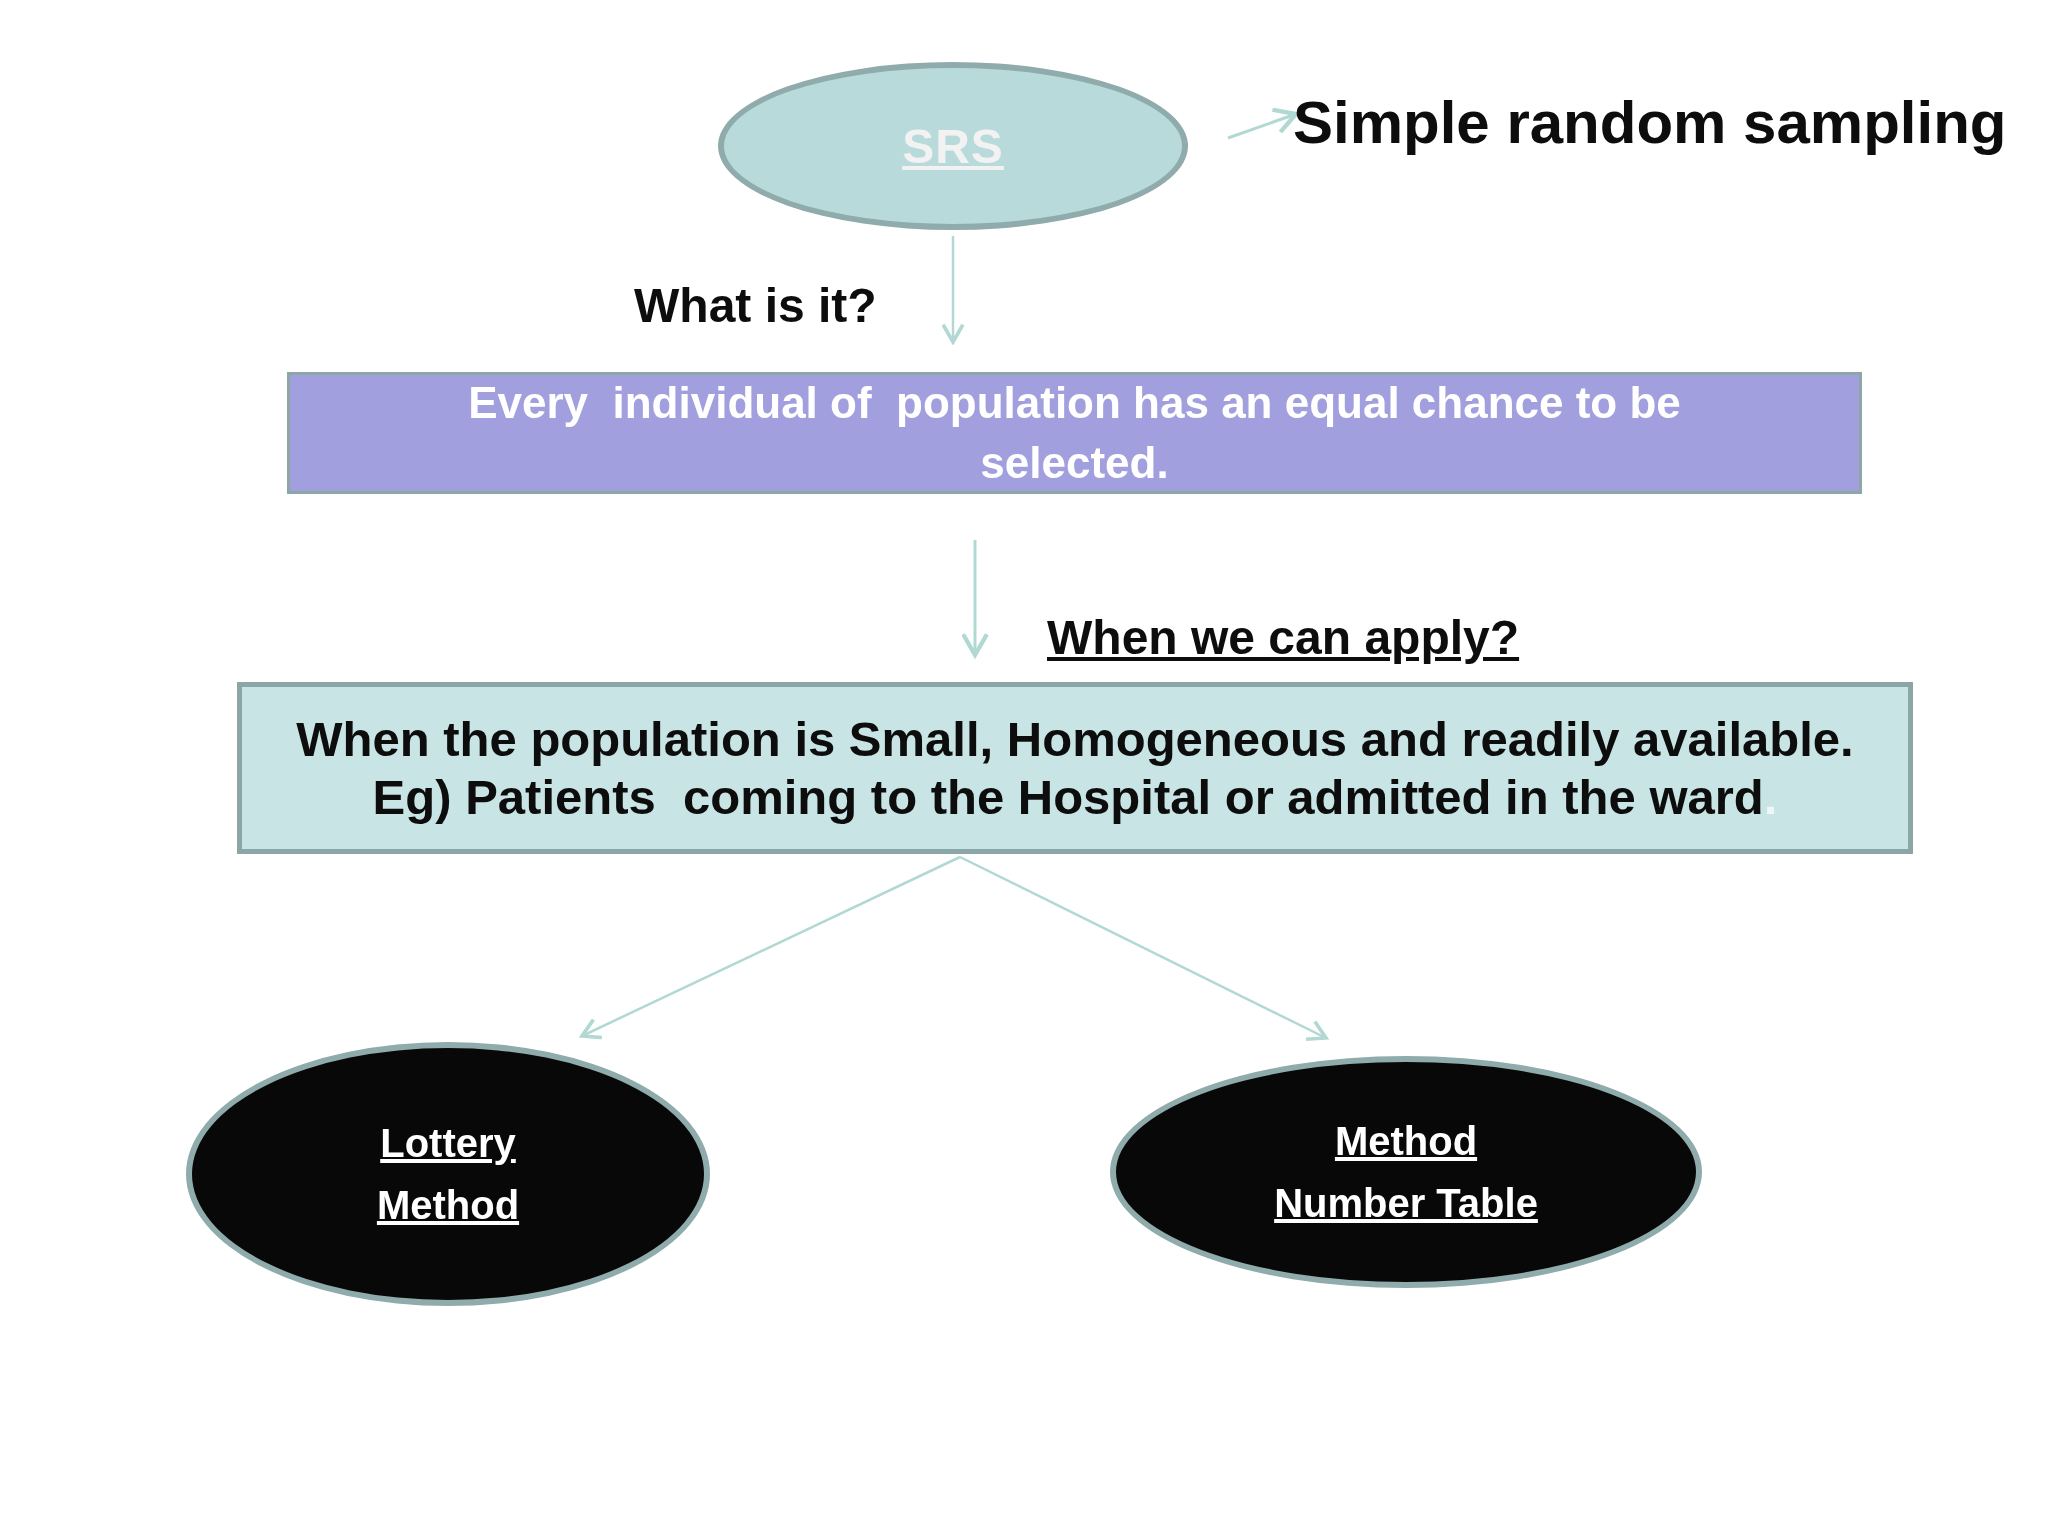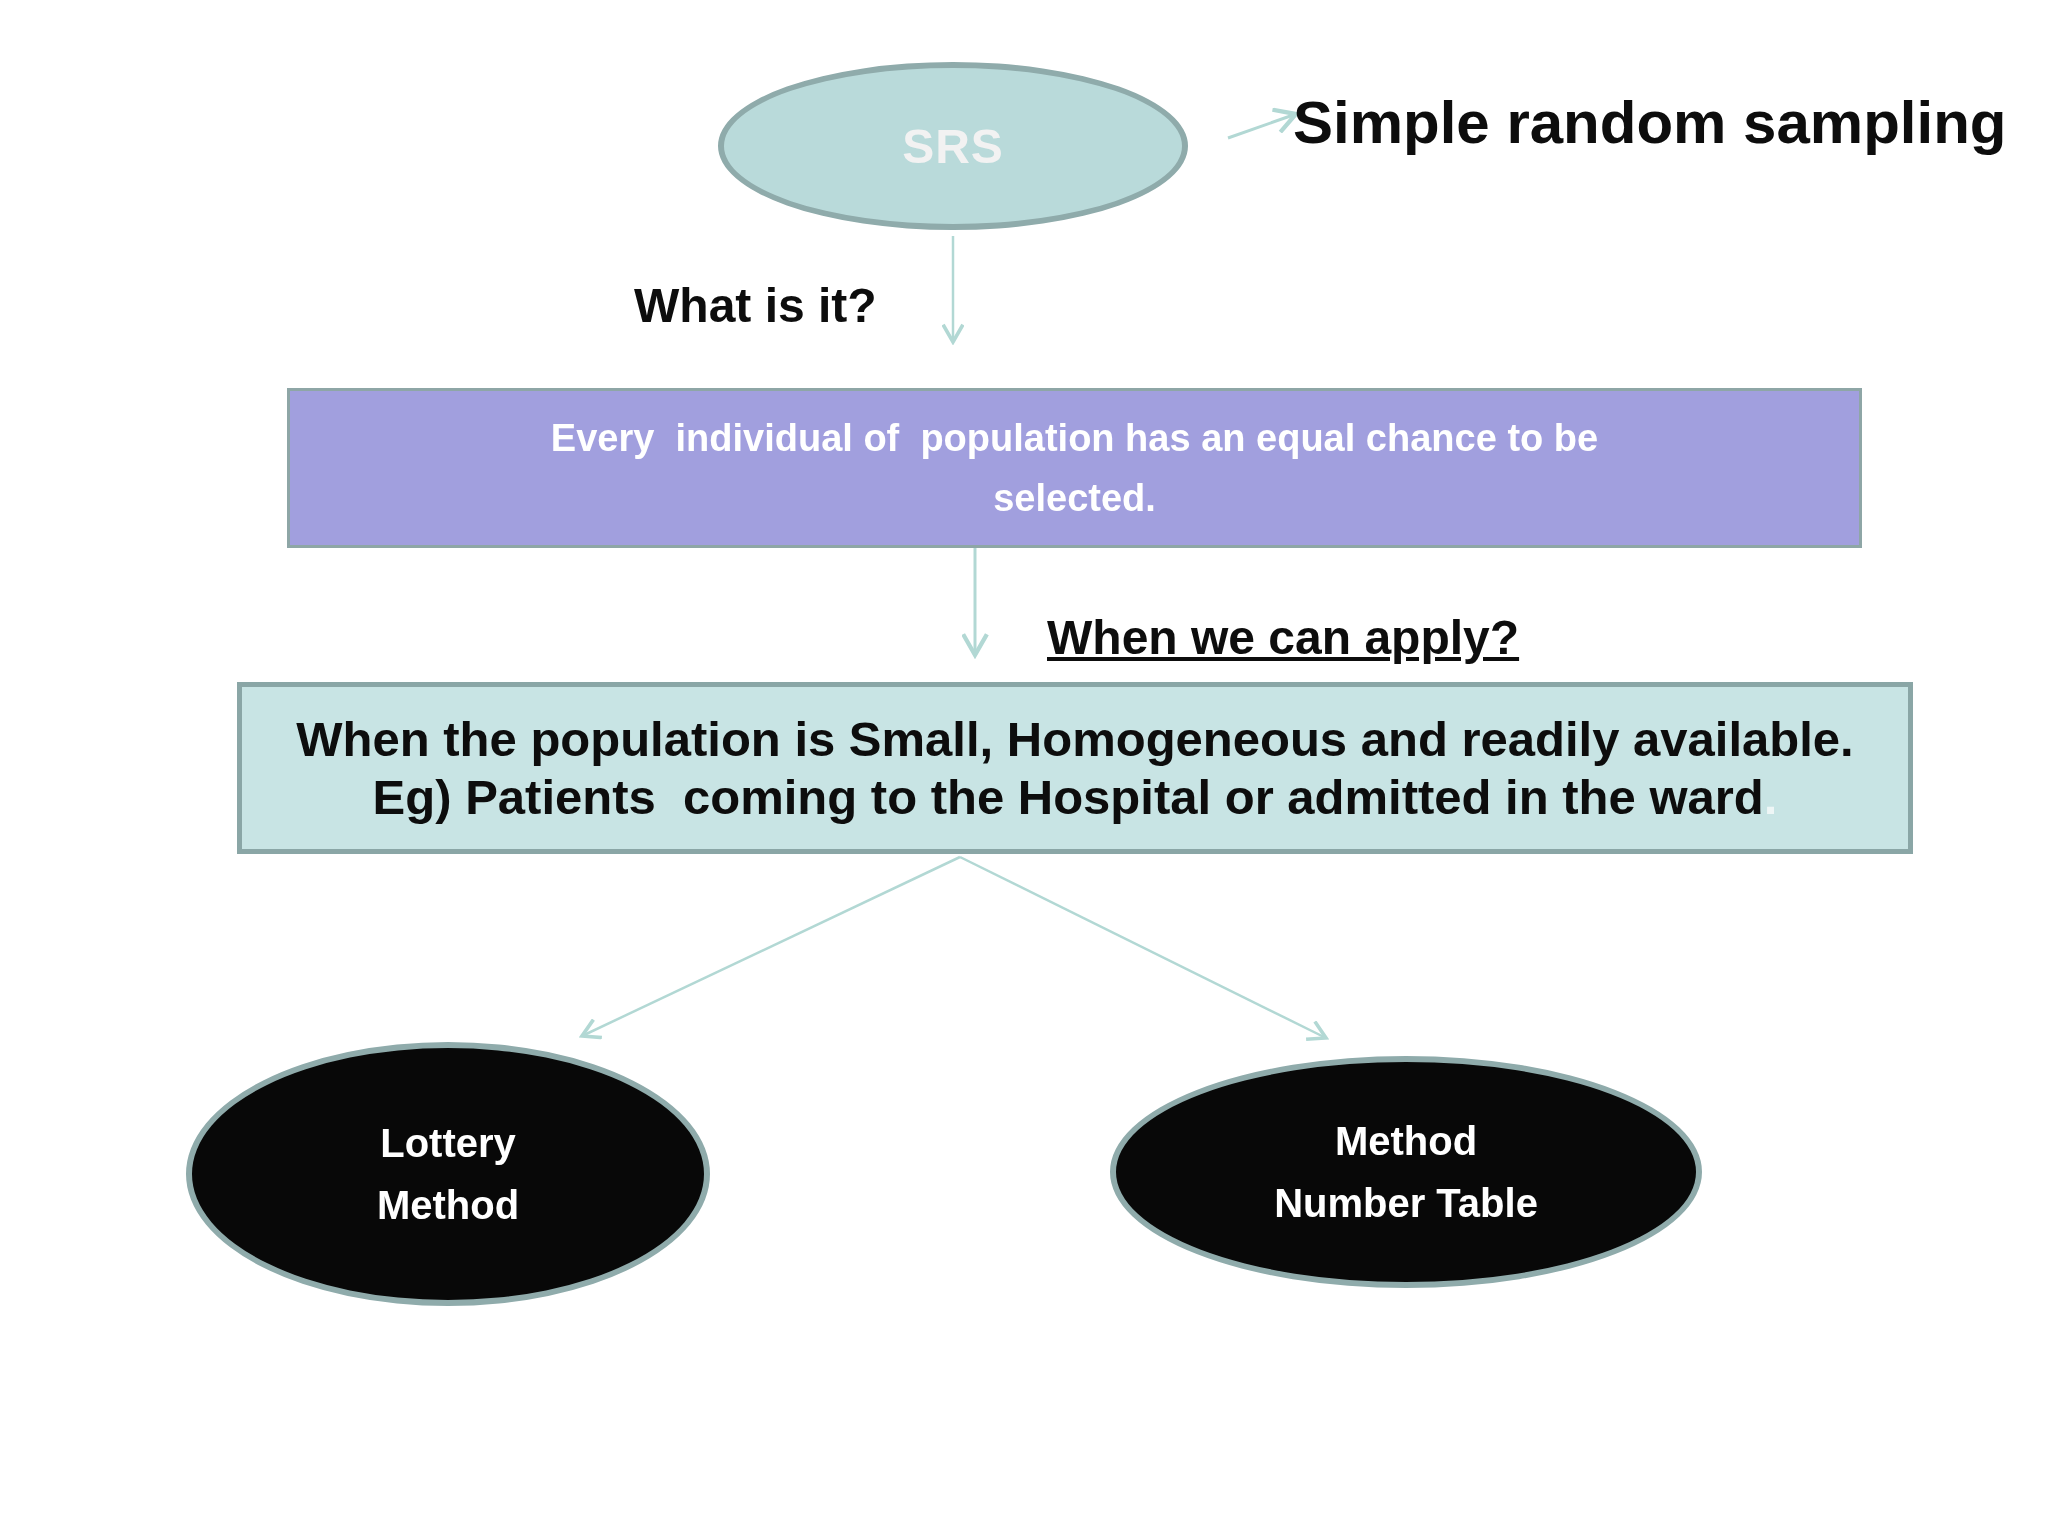--- a/index.html
+++ b/index.html
@@ -19,27 +19,27 @@
   }
   *{margin:0;padding:0;box-sizing:border-box;}
   html,body{width:2048px;height:1536px;background:var(--background);overflow:hidden;}
   body{font-family:"Liberation Sans", sans-serif;font-weight:bold;position:relative;}
   .canvas{position:absolute;left:0;top:0;width:2048px;height:1536px;}
   svg.connectors{position:absolute;left:0;top:0;width:2048px;height:1536px;pointer-events:none;}
   svg.connectors .stroke{stroke:var(--arrow);fill:none;}
   svg.connectors marker path{stroke:var(--arrow);fill:none;}
   .label{position:absolute;color:var(--text-dark);font-size:48px;white-space:pre;}
   .title-label{position:absolute;color:var(--text-dark);font-size:60px;white-space:pre;}
-  .ellipse{position:absolute;border-radius:50%;display:flex;flex-direction:column;align-items:center;justify-content:center;text-align:center;}
+  .ellipse{position:absolute;border-radius:50%;display:flex;flex-direction:column;align-items:center;justify-content:center;text-align:center;text-decoration:underline;}
   .ellipse.srs{left:718px;top:62px;width:470px;height:168px;background:var(--ellipse-fill);border:6px solid var(--shape-border);color:var(--srs-text);font-size:48px;letter-spacing:1px;}
   .ellipse.black{background:var(--black-fill);border:6px solid var(--shape-border);color:var(--text-light);font-size:40px;line-height:62px;}
   .ellipse.lottery{left:186px;top:1042px;width:524px;height:264px;}
   .ellipse.random{left:1110px;top:1056px;width:592px;height:232px;}
   .box{position:absolute;display:flex;flex-direction:column;align-items:center;justify-content:center;text-align:center;white-space:pre;}
-  .box.definition{left:287px;top:372px;width:1575px;height:160px;background:var(--purple-fill);border:3px solid var(--purple-border);color:var(--text-light);font-size:38px;line-height:60px;margin-top:16px;}
+  .box.definition{left:287px;top:372px;width:1575px;height:122px;background:var(--purple-fill);border:3px solid var(--purple-border);color:var(--text-light);font-size:44px;line-height:60px;}
   .box.application{left:237px;top:682px;width:1676px;height:172px;background:var(--teal-fill);border:5px solid var(--teal-border);color:var(--text-dark);font-size:49px;line-height:58px;}
   .suffix{color:var(--suffix-light);}
   .line{display:block;}
   .box .row{display:block;}
 </style>
 </head>
 <body>
 
 <div class="canvas">
 

